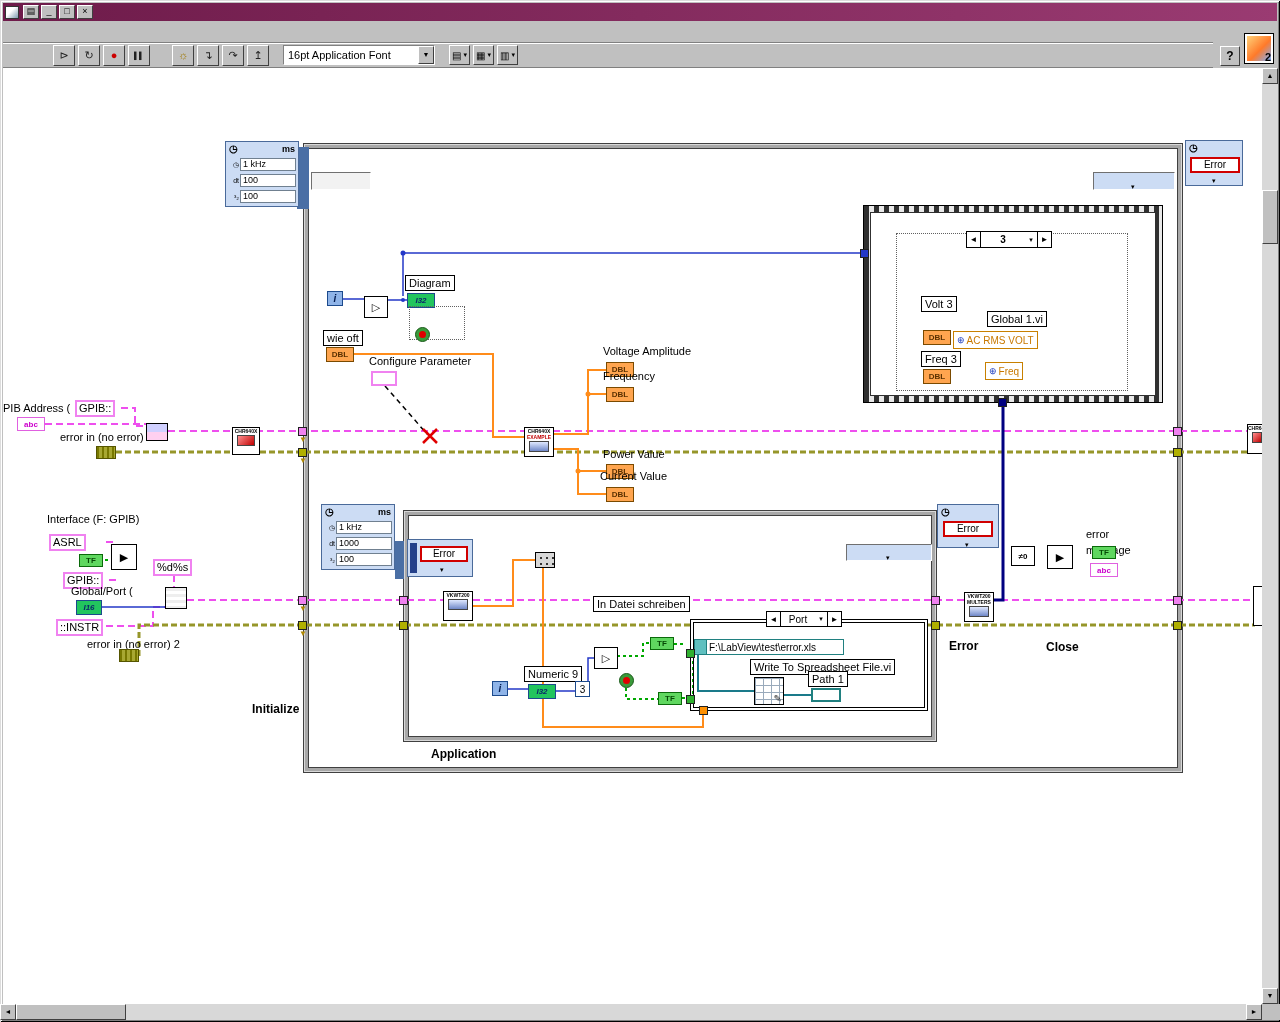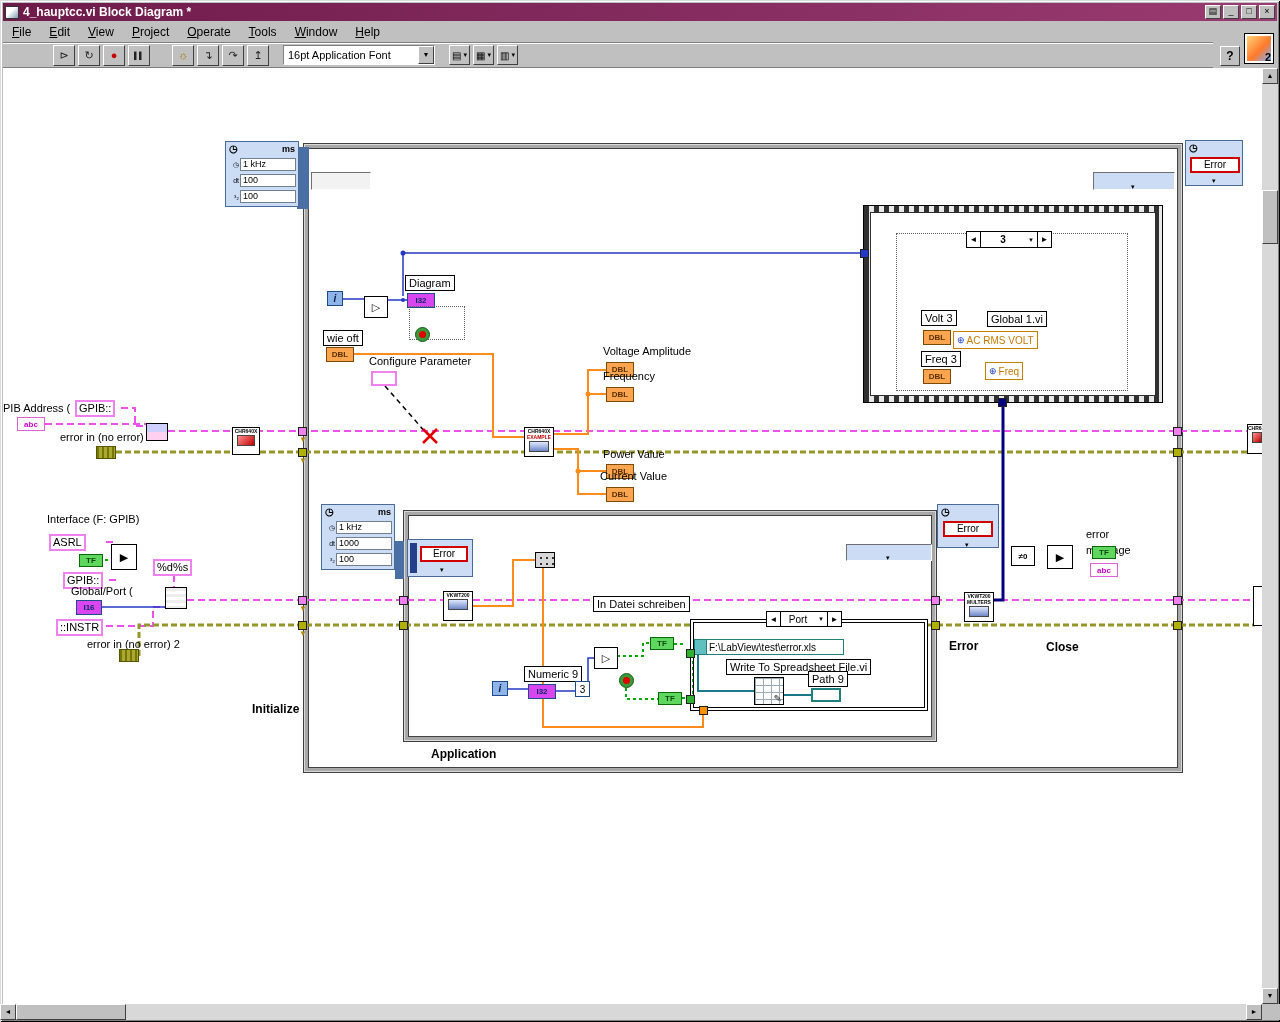--- a/index.html
+++ b/index.html
@@ -46,21 +46,21 @@
   .wires { position:absolute; left:0; top:0; pointer-events:none; }
 
   .freetext { position:absolute; font-size:11px; white-space:nowrap; color:#000; }
   .wraptext { position:absolute; font-size:11px; line-height:16px; color:#000; }
   .lblbox { position:absolute; font-size:11px; white-space:nowrap; background:#fff; border:1px solid #000; padding:0 3px; height:16px; line-height:14px; }
   .boldlbl { position:absolute; font-size:12px; font-weight:bold; white-space:nowrap; }
 
   .term { position:absolute; width:28px; height:15px; font-size:8px; font-weight:bold; border:1px solid;
     display:flex; align-items:center; justify-content:center; }
   .term.dbl { background:#ffa54f; border-color:#7a4a00; color:#5a3000; }
-  .term.i32, .term.i16 { background:#d946ef; border-color:#1c4a8c; color:#0a2a6a; }
+  .term.i32, .term.i16 { background:#22c55e; border-color:#1c4a8c; color:#0a2a6a;font-style:italic; }
   .term.tf  { background:#5fd75f; border-color:#0a6a0a; color:#054a05; width:24px; height:13px; }
   .term.abc { background:#fff; border-color:#e060e0; color:#cc00cc; }
   .term.iter { width:16px; height:15px; background:#8fb4e8; border-color:#1c4a8c; color:#001a50; font-style:italic; font-size:10px; }
   .term.numc { width:15px; height:16px; background:#fff; border-color:#1c4a8c; color:#000; font-size:10px; font-weight:normal; }
 
   .pinkbox { position:absolute; background:#fff; border:2px solid #f082f0; font-size:11px; padding:0 2px; line-height:13px; white-space:nowrap; }
   .errconst { position:absolute; width:20px; height:13px; background:#a8a832; border:1px solid #555500;
     background-image:linear-gradient(90deg,#787800 2px,transparent 2px); background-size:5px 100%; }
   .node { position:absolute; background:#fff; border:1px solid #000; display:flex; align-items:center; justify-content:center; font-size:11px; }
   .node.pattern1 { background-image:linear-gradient(#d0d0ff 50%,#ffd0f0 50%); }
@@ -125,39 +125,28 @@
   .sb-thumb { position:absolute; background:#c0c0c0; border:1px solid; border-color:#fff #404040 #404040 #fff; }
   .sb-corner { position:absolute; left:1262px; top:1004px; width:18px; height:16px; background:#c0c0c0; }
 </style>
 </head>
 <body>
 
 <div id="screen">
 
   <div class="titlebar">
     <span class="ticon"></span>
-    <span class="ttext">4_hauptcc.vi Block Diagram *</span>
     <span class="tbtns">
       <span class="tbtn"><span>▤</span></span>
       <span class="tbtn">_</span>
       <span class="tbtn">□</span>
       <span class="tbtn">×</span>
     </span>
   </div>
 
-  <div class="menubar">
-    <span class="mitem">File</span>
-    <span class="mitem">Edit</span>
-    <span class="mitem">View</span>
-    <span class="mitem">Project</span>
-    <span class="mitem">Operate</span>
-    <span class="mitem">Tools</span>
-    <span class="mitem">Window</span>
-    <span class="mitem">Help</span>
-  </div>
 
   <div class="toolbar">
     <span class="tb">⊳</span>
     <span class="tb">↻</span>
     <span class="tb" style="color:#cc0000">●</span>
     <span class="tb" style="font-size:7px">▌▌</span>
     <span class="sp16"></span>
     <span class="tb" style="color:#a07800">☼</span>
     <span class="tb">↴</span>
     <span class="tb">↷</span>
@@ -250,21 +239,21 @@
     <div class="film" style="left:860px;top:137px;width:300px;height:198px">
       <div class="film-inner"></div>
     </div>
     <div class="dotbox" style="left:893px;top:165px;width:232px;height:158px"></div>
     <div class="selector" style="left:963px;top:163px;width:86px">
       <span class="sel-arr first">◄</span>
       <span class="sel-lbl">3</span>
       <span class="sel-dd">▾</span>
       <span class="sel-arr last">►</span>
     </div>
-    <div class="lblbox" style="left:918px;top:242px">Volt 3</div>
+    <div class="lblbox" style="left:918px;top:228px">Volt 3</div>
     <div class="term dbl" style="left:920px;top:262px">DBL</div>
     <div class="lblbox" style="left:984px;top:243px">Global 1.vi</div>
     <div class="globalnode" style="left:950px;top:263px">
       <span class="g-ic">⊕</span>
       <span>AC RMS VOLT</span>
     </div>
     <div class="lblbox" style="left:918px;top:283px">Freq 3</div>
     <div class="term dbl" style="left:920px;top:301px">DBL</div>
     <div class="globalnode" style="left:982px;top:294px">
       <span class="g-ic">⊕</span>
@@ -378,25 +367,25 @@
     <div class="selector" style="left:763px;top:543px;width:76px;height:16px">
       <span class="sel-arr first">◄</span>
       <span class="sel-lbl" style="font-weight:normal">Port</span>
       <span class="sel-dd">▾</span>
       <span class="sel-arr last">►</span>
     </div>
     <div class="pathbox" style="left:691px;top:571px;width:150px">
       <span class="p-ic"></span>
       <span>F:\LabView\test\error.xls</span>
     </div>
-    <div class="lblbox" style="left:723px;top:591px">Write To Spreadsheet File.vi</div>
+    <div class="lblbox" style="left:747px;top:591px">Write To Spreadsheet File.vi</div>
     <div class="sheet" style="left:751px;top:609px">
       <span class="pen">✎</span>
     </div>
-    <div class="lblbox" style="left:805px;top:603px">Path 9</div>
+    <div class="lblbox" style="left:805px;top:603px">Path 1</div>
     <div class="pathterm" style="left:808px;top:620px"></div>
     <div class="tun green" style="left:683px;top:581px"></div>
     <div class="tun green" style="left:683px;top:627px"></div>
     <div class="tun orange" style="left:696px;top:638px"></div>
 
     <div class="boldlbl" style="left:428px;top:679px">Application</div>
 
     <div class="timed" style="left:934px;top:436px;width:62px;height:44px">
       <div class="timed-hdr">
           <span class="tclock">◷</span>

